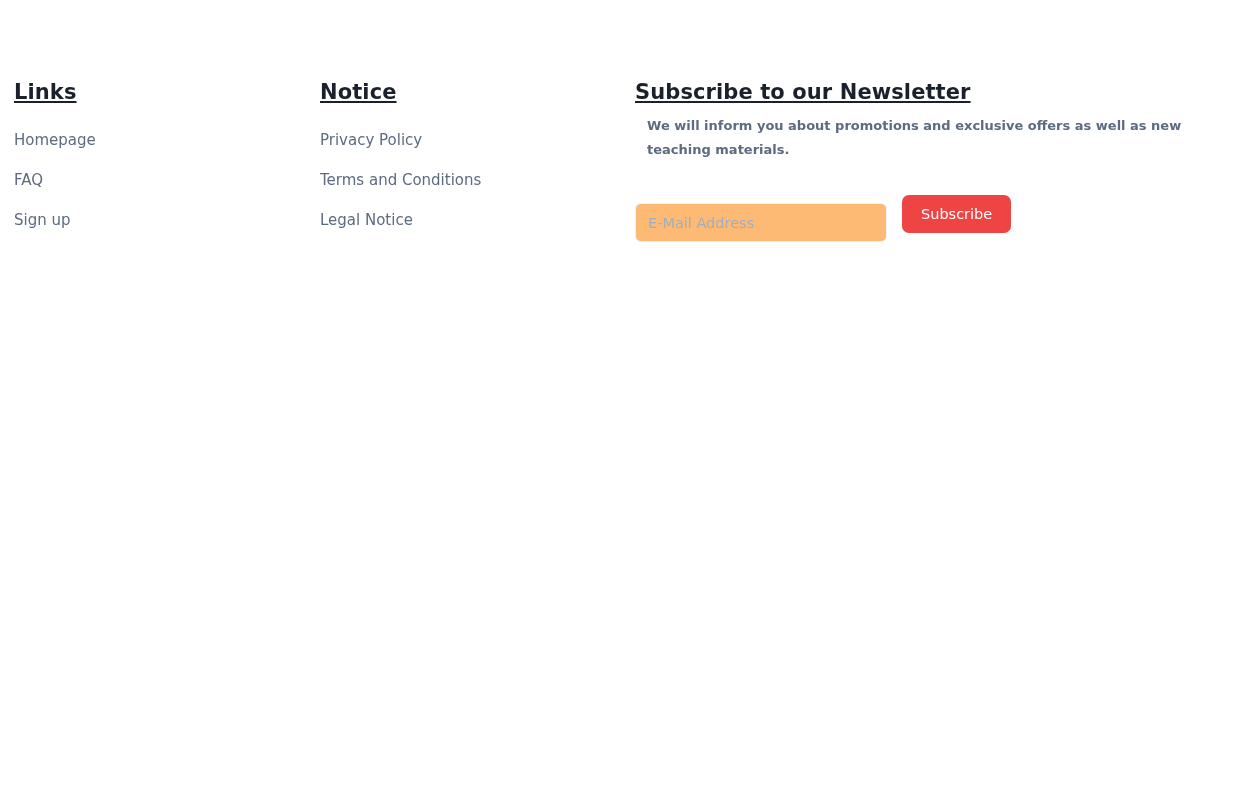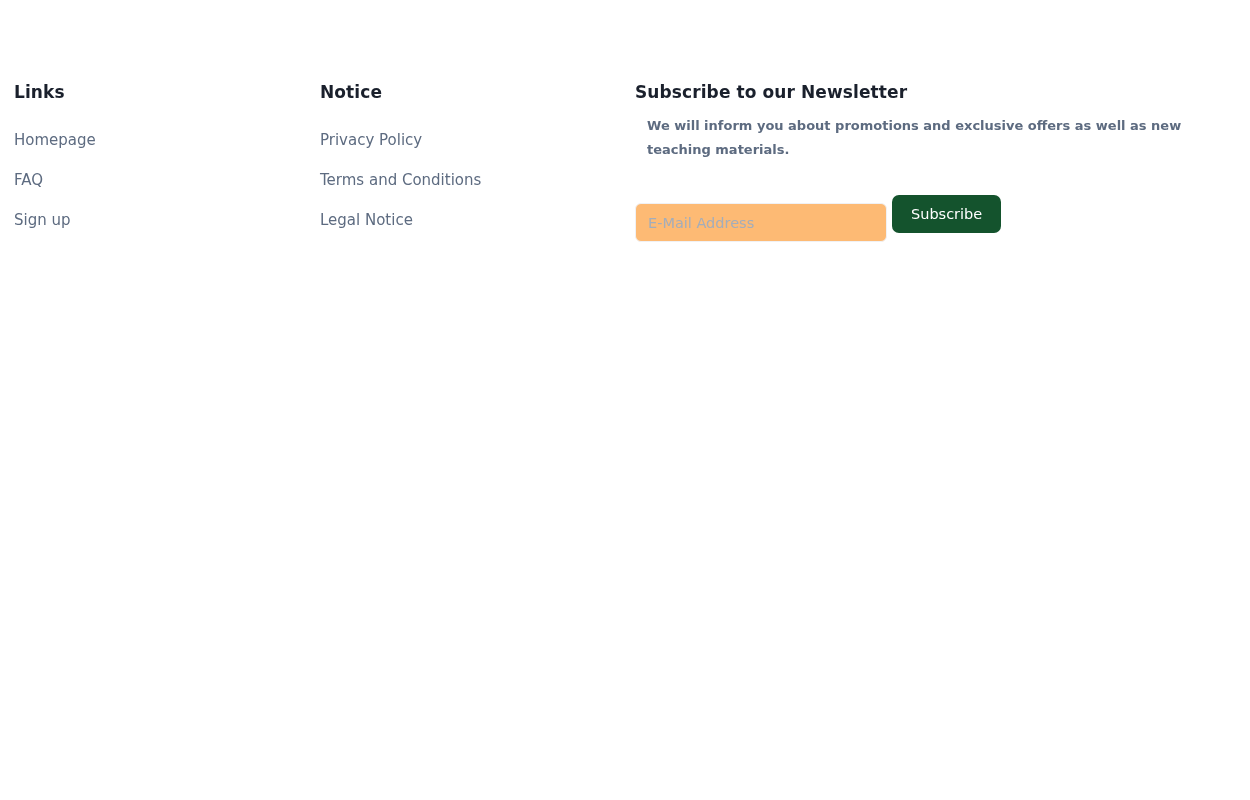--- a/index.html
+++ b/index.html
@@ -27,26 +27,27 @@
   }
 
   .col {
     box-sizing: border-box;
   }
   .col-links    { width: 310px; padding-left: 14px; }
   .col-support  { width: 325px; padding-left: 10px; }
   .col-news     { width: 615px; padding-left: 0px; }
 
   .col-heading {
-    font-size: 17px;
+    font-size: 21px;
     font-weight: bold;
     color: #1a202c;
     line-height: 20px;
     margin: 0 0 28px 0;
     letter-spacing: 0.1px;
+    text-decoration: underline;
   }
 
   .link-list {
     list-style: none;
     margin: 0;
     padding: 0;
   }
   .link-list li {
     margin: 0;
     padding: 0;
@@ -89,29 +90,29 @@
     border-radius: 6px;
     outline: none;
     margin-top: 8px;
   }
   .email-input::placeholder {
     color: #a3adbb;
     opacity: 1;
   }
 
   .subscribe-btn {
-    margin-left: 5px;
+    margin-left: 15px;
     box-sizing: border-box;
     height: 38px;
     padding: 0 19px;
     font-family: "DejaVu Sans", "Liberation Sans", sans-serif;
     font-size: 14.5px;
     font-weight: normal;
     color: #ffffff;
-    background: #14532d;
+    background: #ef4444;
     border: none;
     border-radius: 7px;
     cursor: pointer;
     white-space: nowrap;
   }
 </style>
 </head>
 <body>
 
 <div class="footer">

